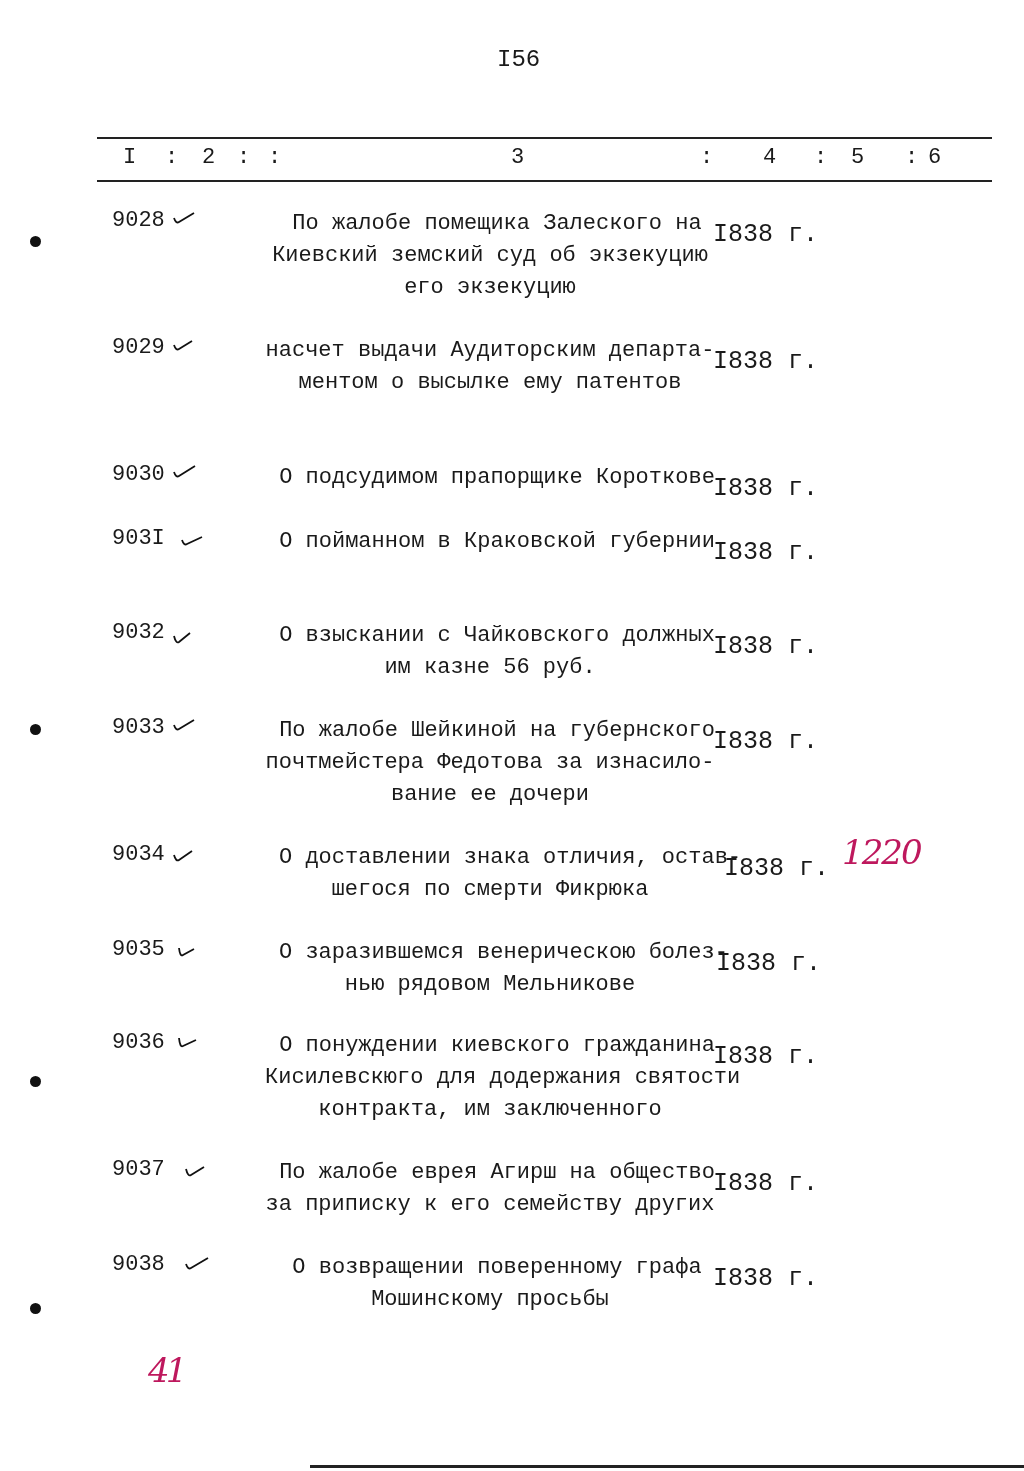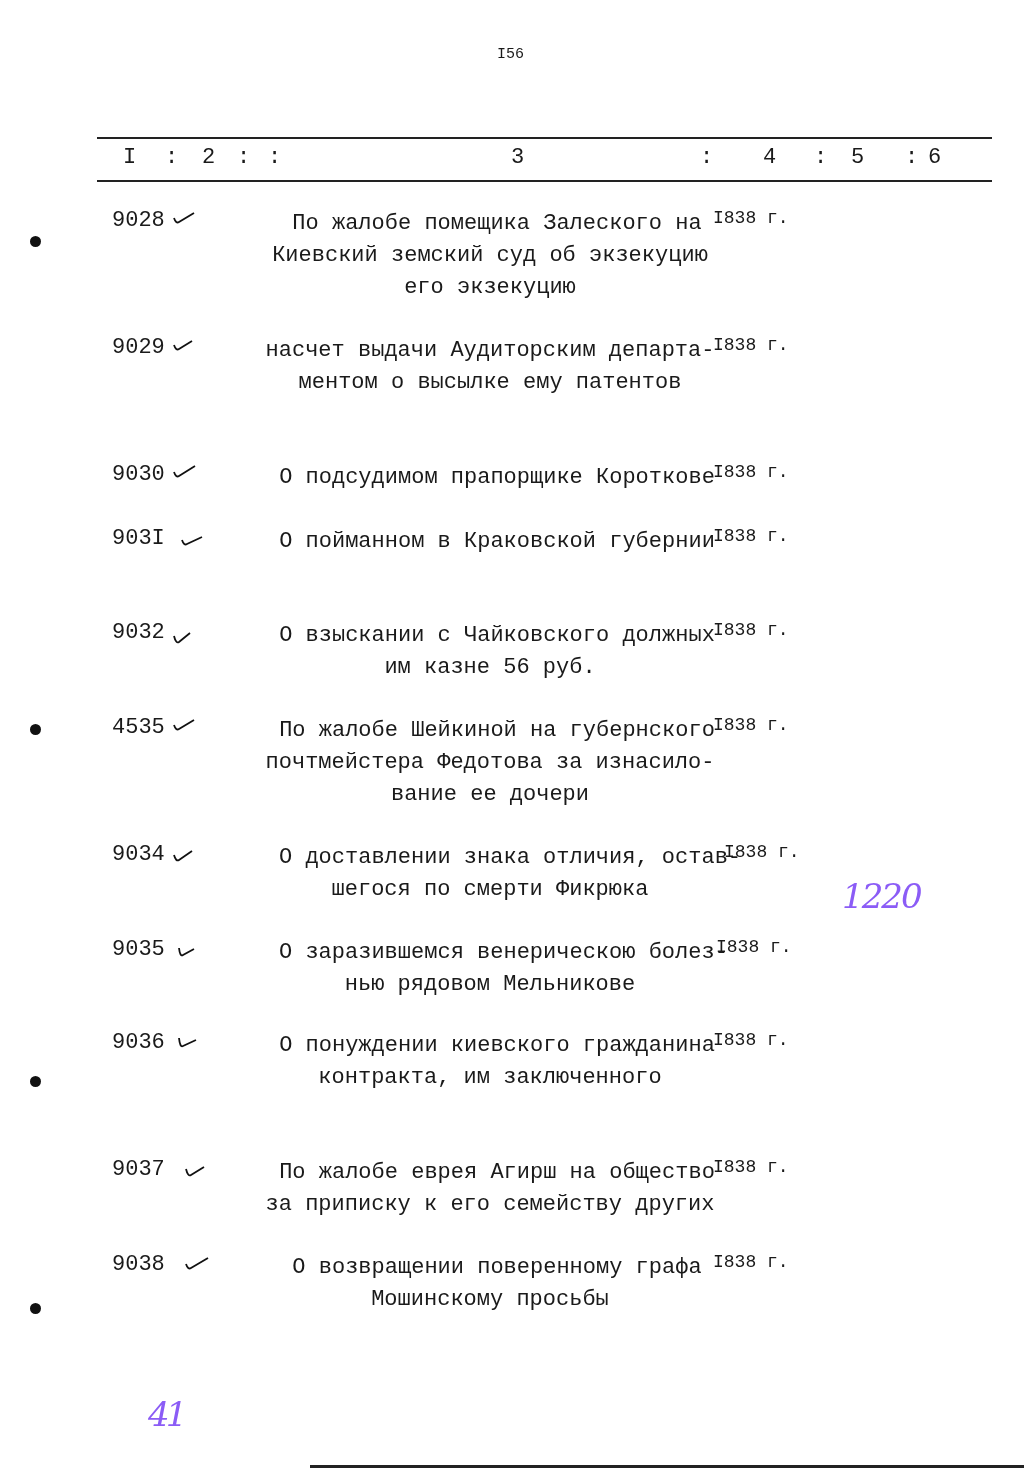--- a/index.html
+++ b/index.html
@@ -3,21 +3,21 @@
   <meta charset="utf-8">
   <style>
     html, body { margin: 0; padding: 0; background: #ffffff; }
     body {
       width: 1024px; height: 1471px; position: relative; overflow: hidden;
       font-family: "Liberation Mono", "DejaVu Sans Mono", monospace;
       color: #1a1a1a;
     }
     .page-number {
       position: absolute; left: 497px; top: 46px;
-      font-size: 15px; letter-spacing: 0px;
+      font-size: 24px; letter-spacing: 0px;
     }
     .rule {
       position: absolute; left: 97px; width: 895px; height: 2px; background: #222;
     }
     .rule.top { top: 137px; }
     .rule.bottom { top: 180px; }
     .header-row {
       position: absolute; top: 145px; left: 0; width: 1024px; height: 30px;
       font-size: 22px;
     }
@@ -27,26 +27,25 @@
       position: absolute; left: 112px; top: 0; font-size: 22px;
     }
     .entry .check {
       position: absolute; left: 172px; top: 2px; width: 26px; height: 16px;
     }
     .entry .desc {
       position: absolute; left: 265px; top: 0; width: 450px;
       font-size: 22px; line-height: 32px; white-space: pre; text-align: center;
     }
     .entry .year {
-      position: absolute; left: 713px; top: 0; font-size: 18px; white-space: pre;
+      position: absolute; left: 713px; top: 12px; font-size: 25px; white-space: pre;
     }
     .handwritten {
       position: absolute; font-family: "DejaVu Serif", serif; font-style: italic;
-      color: #8b5cf6;
-      margin-top: 44px;
+      color: #be185d;
     }
     .hole {
       position: absolute; left: 30px; width: 11px; height: 11px; border-radius: 50%;
       background: #111;
     }
     .bottom-edge {
       position: absolute; left: 310px; top: 1465px; width: 714px; height: 3px; background: #222;
     }
   </style>
 </head>
@@ -111,21 +110,21 @@
   <div class="entry" style="top:620px">
     <span class="num">9032</span>
     <svg class="check" style="top:10px" viewBox="0 0 26 16">
         <path d="M2 6 Q4 14 7 12 L18 3" stroke="#111" stroke-width="1.8" fill="none"></path>
       </svg>
     <div class="desc"><div style="padding-left:14px">О взыскании с Чайковского должных</div><div>им казне 56 руб.</div></div>
     <span class="year">I838 г.</span>
   </div>
 
   <div class="entry" style="top:715px">
-    <span class="num">4535</span>
+    <span class="num">9033</span>
     <svg class="check" viewBox="0 0 26 16">
         <path d="M2 8 Q4 14 7 12 L22 3" stroke="#111" stroke-width="1.8" fill="none"></path>
       </svg>
     <div class="desc"><div style="padding-left:14px">По жалобе Шейкиной на губернского</div><div>почтмейстера Федотова за изнасило-</div><div>вание ее дочери</div></div>
     <span class="year">I838 г.</span>
   </div>
 
   <div class="entry" style="top:842px">
     <span class="num">9034</span>
     <svg class="check" style="top:6px" viewBox="0 0 26 16">
@@ -142,21 +141,21 @@
       </svg>
     <div class="desc"><div style="padding-left:14px">О заразившемся венерическою болез-</div><div>нью рядовом Мельникове</div></div>
     <span class="year" style="left:716px">I838 г.</span>
   </div>
 
   <div class="entry" style="top:1030px">
     <span class="num">9036</span>
     <svg class="check" style="left:176px;top:4px" viewBox="0 0 26 16">
         <path d="M3 4 Q4 14 7 12 L20 6" stroke="#111" stroke-width="1.8" fill="none"></path>
       </svg>
-    <div class="desc"><div style="padding-left:14px">О понуждении киевского гражданина</div><div>контракта, им заключенного</div></div>
+    <div class="desc"><div style="padding-left:14px">О понуждении киевского гражданина</div><div>Кисилевскюго для додержания святости</div><div>контракта, им заключенного</div></div>
     <span class="year">I838 г.</span>
   </div>
 
   <div class="entry" style="top:1157px">
     <span class="num">9037</span>
     <svg class="check" style="left:184px;top:6px" viewBox="0 0 26 16">
         <path d="M2 6 Q4 14 7 12 L20 4" stroke="#111" stroke-width="1.8" fill="none"></path>
       </svg>
     <div class="desc"><div style="padding-left:14px">По жалобе еврея Агирш на общество</div><div>за приписку к его семейству других</div></div>
     <span class="year">I838 г.</span>

